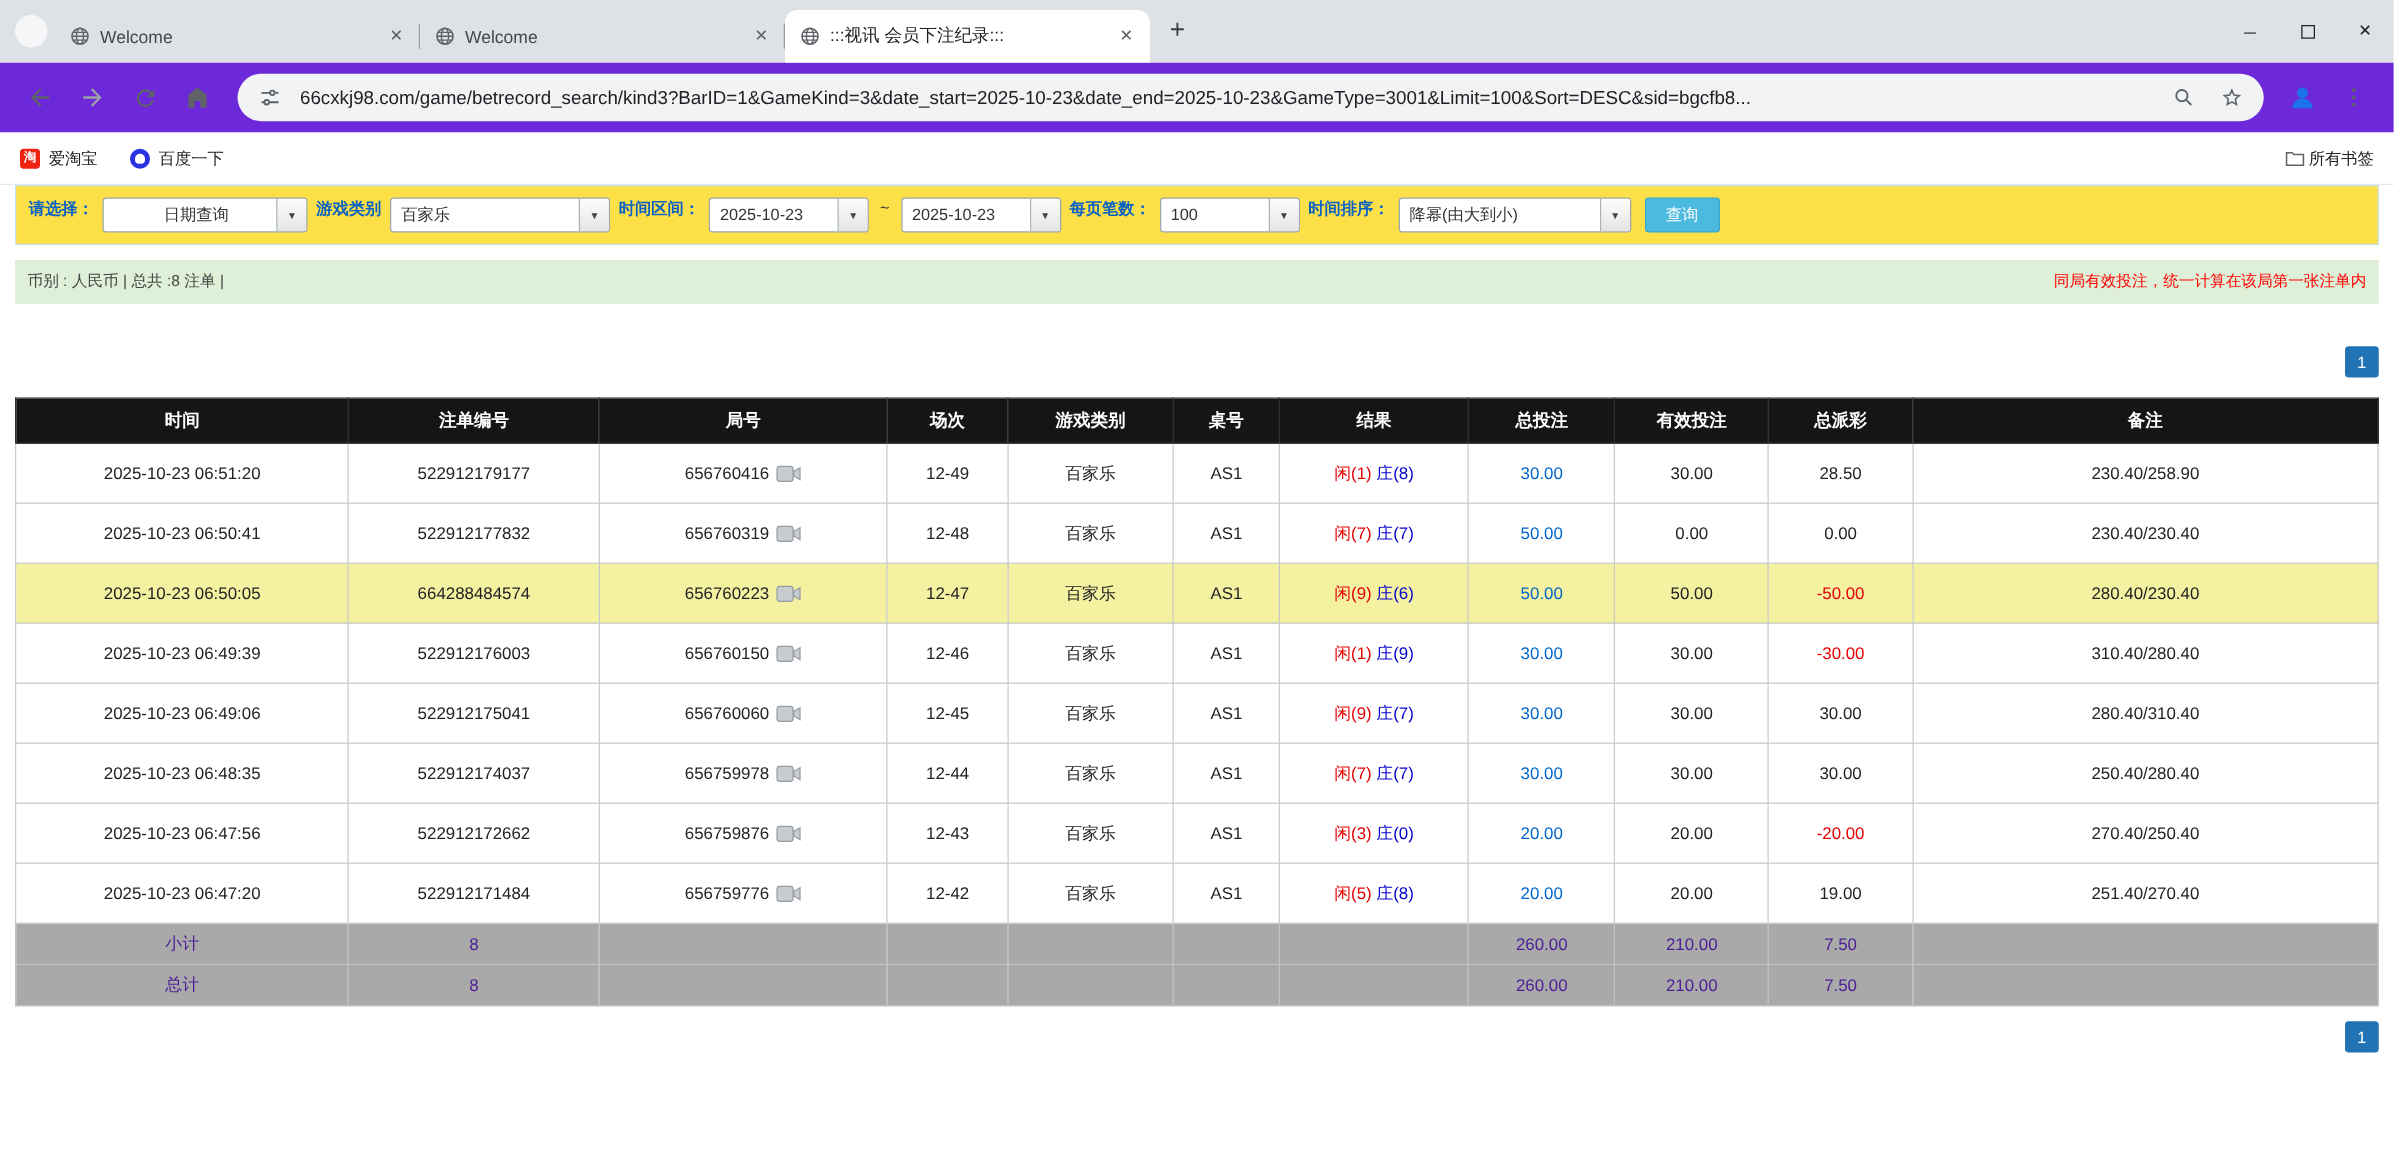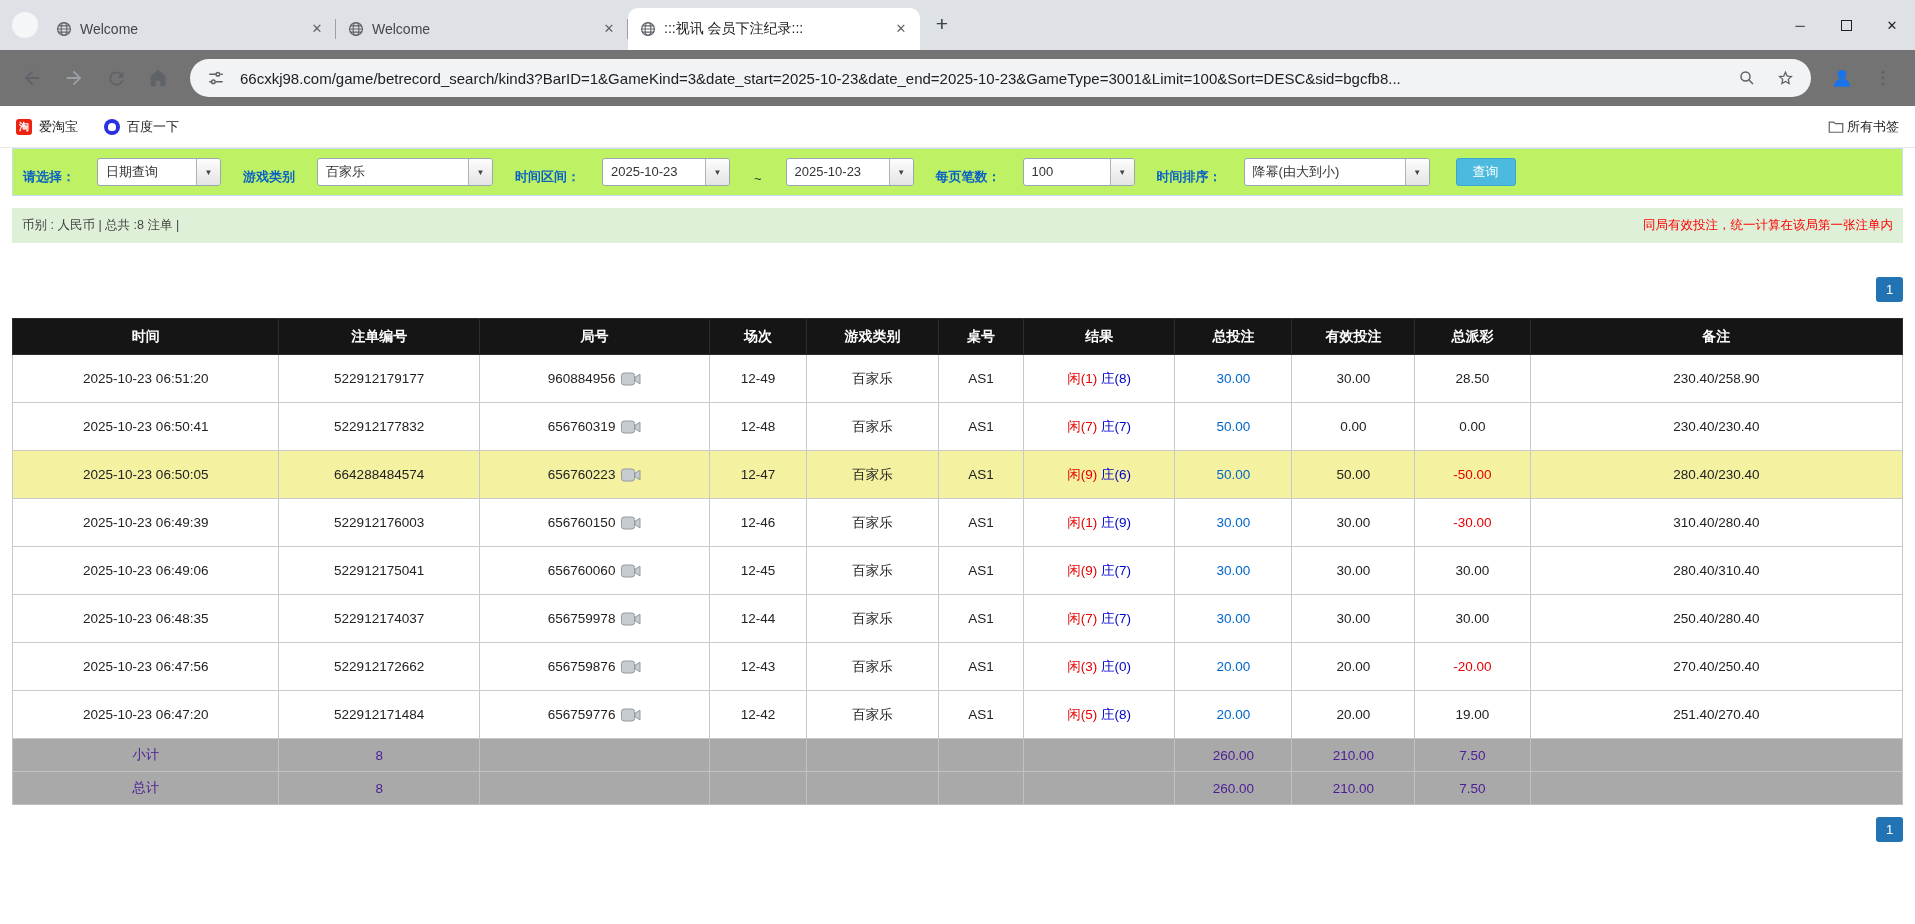--- a/index.html
+++ b/index.html
@@ -38,21 +38,21 @@
     line-height:26px; font-size:21px; color:#3c4043; border-radius:50%;
   }
   .win-controls { margin-left:auto; align-self:stretch; display:flex; }
   .win-btn {
     width:46px; display:flex; align-items:center; justify-content:center;
     color:#202124; font-size:13px;
   }
   .win-btn .maxbox { width:11px; height:11px; border:1px solid #202124; display:block; }
 
   .navbar {
-    height:56px; background:#737373; display:flex; align-items:center; padding:0 14px; gap:6px;
+    height:56px; background:#6d28d9; display:flex; align-items:center; padding:0 14px; gap:6px;
   }
   .nav-icon {
     width:36px; height:36px; border-radius:50%; display:flex; align-items:center; justify-content:center;
     flex:0 0 auto;
   }
   .urlbar {
     flex:1; height:38px; background:#f1f3f4; border-radius:19px; margin:0 8px;
     display:flex; align-items:center; padding:0 12px; gap:10px; min-width:0;
   }
   .url-text {
@@ -77,34 +77,34 @@
     content:""; position:absolute; left:4px; top:4px; width:8px; height:8px;
     border-radius:50% 50% 40% 40%; background:#fff;
   }
   .bm-right { margin-left:auto; display:flex; align-items:center; gap:2px; font-size:13px; color:#202124; }
 
   
   .page { padding:0 12px; }
   .page-title { font-size:22px; color:#333; font-weight:normal; margin:20px 0 14px 0; }
 
   .filterbar {
-    background:#bef264; border:1px solid #c3e0f0; padding:9px 10px;
-    display:flex; align-items:flex-end; gap:22px; font-size:13px;
+    background:#fde047; border:1px solid #c3e0f0; padding:9px 10px;
+    display:flex; align-items:flex-start; gap:7px; font-size:13px;
   }
   .flabel { color:#0a62c4; font-weight:bold; white-space:nowrap; }
   .combo {
     display:inline-flex; background:#fff; border:1px solid #9aa7ae; border-radius:3px;
     height:28px; overflow:hidden; align-items:stretch;
   }
   .combo-text { padding:0 8px; line-height:26px; font-size:13px; color:#333; flex:1; white-space:nowrap; }
   .combo-btn {
     width:24px; background:linear-gradient(#fdfdfd,#e4e4e4); border-left:1px solid #aab4ba;
     display:flex; align-items:center; justify-content:center; font-size:8px; color:#444;
   }
-  .w-select { width:124px; } .w-game { width:176px; } .w-date { width:128px; }
+  .w-select { width:164px;padding-left:40px; } .w-game { width:176px; } .w-date { width:128px; }
   .w-per { width:112px; } .w-sort { width:186px; }
   .tilde { color:#333; padding:0 2px; }
   .btn-query {
     background:#4cb9de; border:1px solid #38a8cf; color:#fff; height:28px; padding:0 16px;
     border-radius:3px; font-size:13px; margin-left:4px; cursor:pointer;
     font-family:"Liberation Sans","DejaVu Sans",sans-serif;
   }
 
   .summarybar {
     margin-top:12px; background:#dff0d8; padding:9px 10px; font-size:12.5px; color:#444;
@@ -344,21 +344,21 @@
           <th>有效投注</th>
           <th>总派彩</th>
           <th>备注</th>
         </tr>
     </thead>
     <tbody>
         <tr>
           <td>2025-10-23 06:51:20</td>
           <td>522912179177</td>
           <td><span class="round-wrap">
-              <span>960884956</span>
+              <span>656760416</span>
               <span class="cam-btn">
                 <svg width="20" height="14" viewBox="0 0 20 14">
                   <rect x="0.5" y="1" width="13" height="12" rx="2.5" fill="#c7ccd1" stroke="#959ba1"></rect>
                   <path d="M14 5.2 19 2.2v9.6l-5-3z" fill="#c7ccd1" stroke="#959ba1"></path>
                 </svg>
               </span>
             </span></td>
           <td>12-49</td>
           <td>百家乐</td>
           <td>AS1</td>

